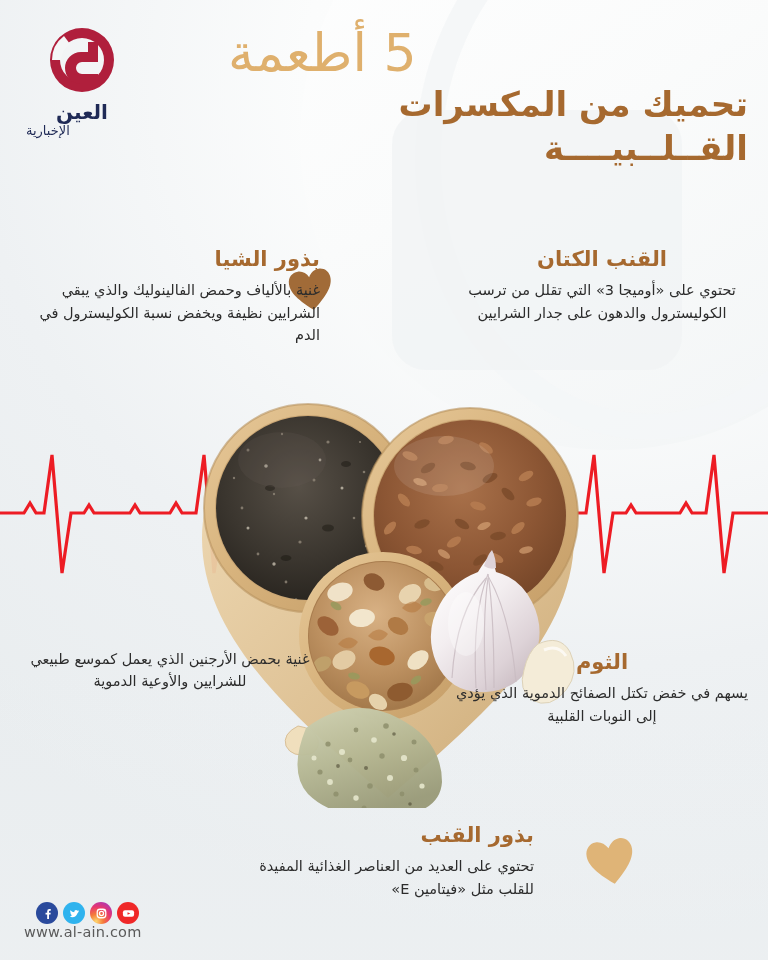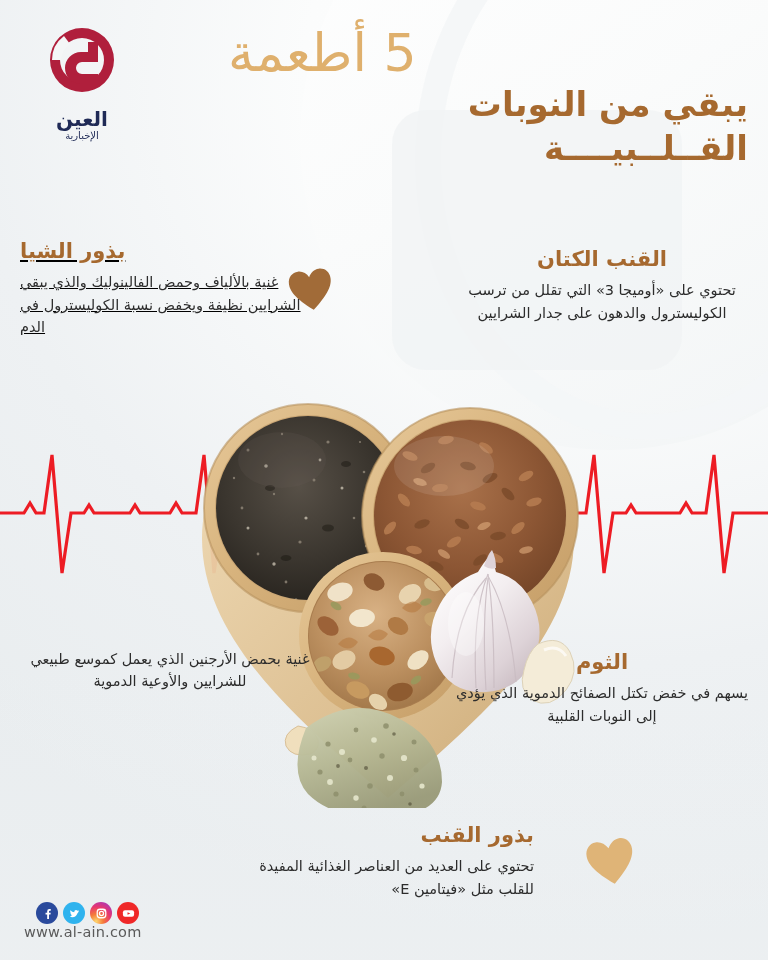--- a/index.html
+++ b/index.html
@@ -36,25 +36,25 @@
   }
   .bg-bottom-fade{
     left:0; bottom:0; width:768px; height:300px;
     background:linear-gradient(180deg,rgba(238,241,243,0) 0%,rgba(238,241,243,.55) 100%);
   }
 
   
   .logo{ position:absolute; left:26px; top:22px; width:112px; }
   .logo-mark{ width:76px; height:76px; margin:0 auto; position:relative; }
   .logo-word{
-    margin-top:11px; text-align:center; color:#1f2a56;
+    margin-top:4px; text-align:center; color:#1f2a56;
     font-weight:bold; font-size:20px; letter-spacing:0px; line-height:1;
   }
   .logo-sub{
-    text-align:center; color:#1f2a56; font-size:10px; margin-top:2px; line-height:1;
+    text-align:left; color:#1f2a56; font-size:13px; margin-top:2px; line-height:1;
   }
 
   
   .title-block{
     position:absolute; right:20px; top:26px; width:520px; text-align:right;
   }
   .title-main{
     font-size:52px; font-weight:normal; color:#dfb06d; line-height:1.05;
     letter-spacing:-1px; text-align:left; direction:rtl;
   }
@@ -71,21 +71,21 @@
 
   
   .callout{ position:absolute; width:300px; }
   .callout h3{
     font-size:21px; font-weight:bold; color:#a6692f; line-height:1.3;
     margin-bottom:6px; direction:rtl;
   }
   .callout p{
     font-size:14.5px; color:#2c2c2c; line-height:1.55; direction:rtl;
   }
-  .c-tl{ right:448px; top:238px; text-align:left;text-decoration:underline; }
+  .c-tl{ right:448px; top:246px; text-align:right; }
   .c-tr{ left:452px; top:246px; text-align:center; }
   .c-bl{ right:448px; top:648px; text-align:center; }
   .c-br{ left:452px; top:649px; text-align:center; }
   .c-bc{ left:234px; top:822px; width:300px; text-align:right; }
 
   
   .heart{ position:absolute; }
   .heart-top{ left:288px; top:268px; width:46px; height:44px; transform:rotate(-8deg); }
   .heart-bottom{ left:586px; top:838px; width:50px; height:48px; transform:rotate(-10deg); }
 
@@ -127,21 +127,21 @@
                  a16 16 0 0 1 0 -32 h7 Z" fill="#b01f3c"></path>
         <circle cx="49" cy="14" r="3.2" fill="#b01f3c"></circle>
       </svg>
     </div>
     <div class="logo-word">العين</div>
     <div class="logo-sub">الإخبارية</div>
   </div>
 
   <div class="title-block">
     <div class="title-main">5 أطعمة</div>
-    <div class="title-sub">يبقي من النوبات</div>
+    <div class="title-sub">تحميك من المكسرات</div>
     <div class="title-sub kashida">القــلــبيــــة</div>
   </div>
 
   <div class="ecg">
     <svg viewBox="0 0 768 150" width="768" height="150" preserveAspectRatio="none">
       <g fill="none" stroke="#ed1c24" stroke-width="3.2" stroke-linejoin="miter" stroke-linecap="butt">
         <path d="M0 75 H24 l6 -10 l6 10 H44 l8 -58 l10 118 l9 -60 H84 l5 -8 l5 8 H130
                  l5 -8 l5 8 H170 l6 -10 l6 10 H196 l8 -58 l10 118 l9 -60 H236 l5 -8 l5 8 H300"></path>
         <path d="M470 75 H520 l5 -8 l5 8 H560 l6 -10 l6 10 H586 l8 -58 l10 118 l9 -60
                  H626 l5 -8 l5 8 H680 l6 -10 l6 10 H706 l8 -58 l10 118 l9 -60 H768"></path>

